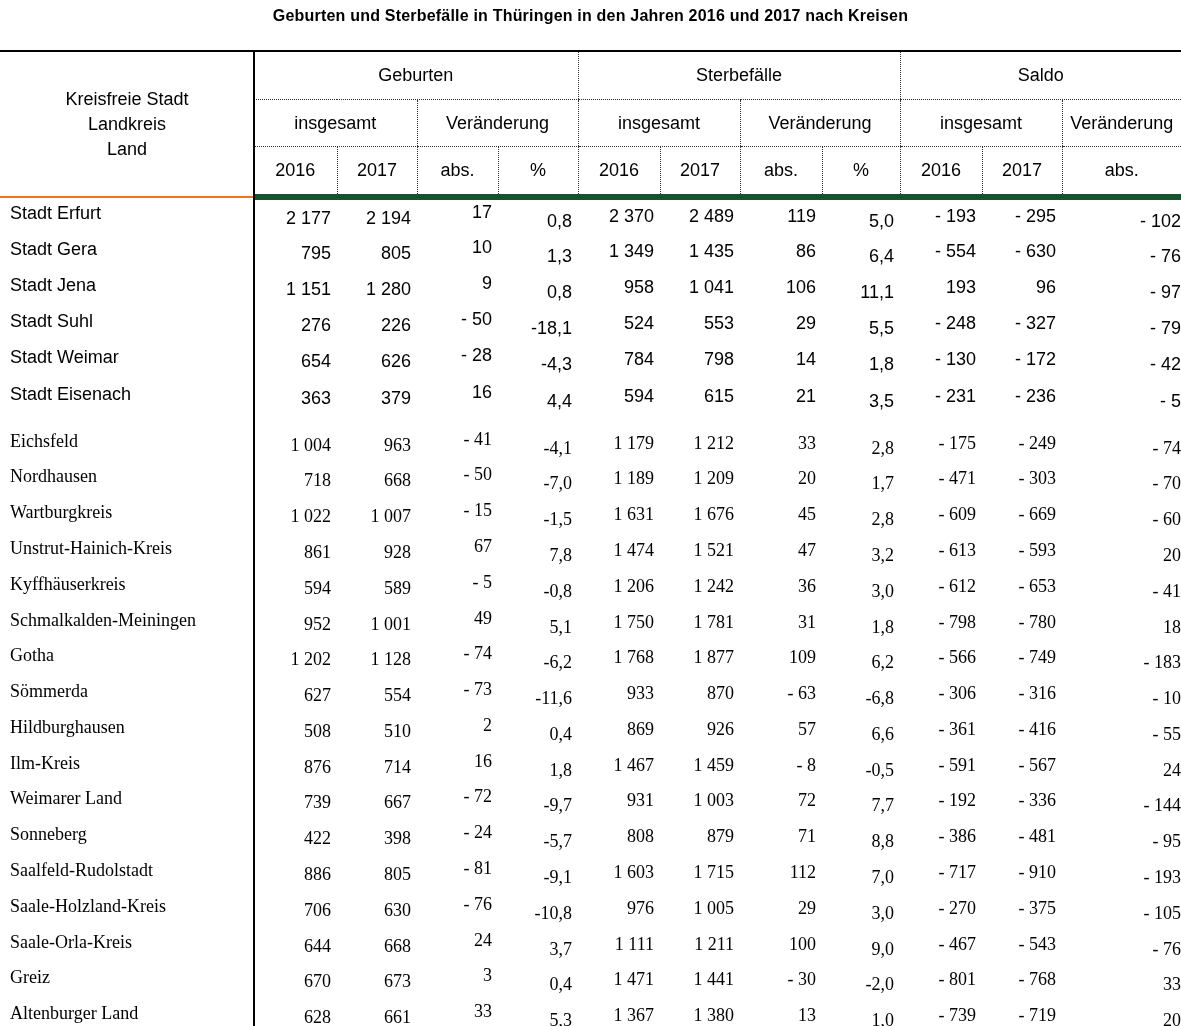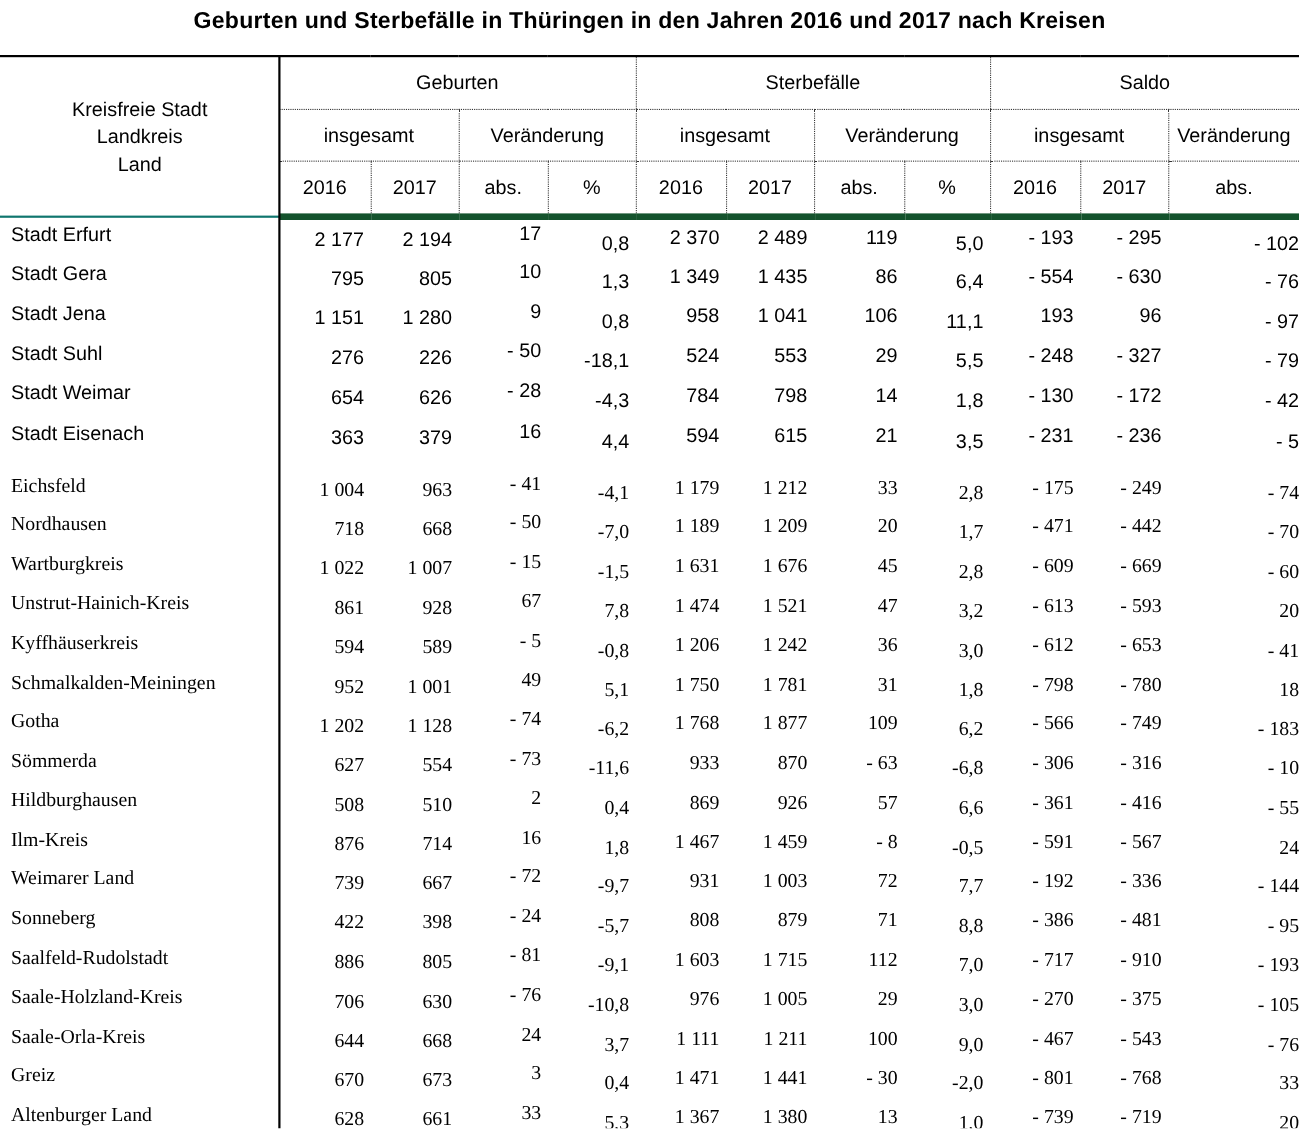--- a/index.html
+++ b/index.html
@@ -14,21 +14,21 @@
     width: 1181px;
     height: 1026px;
     overflow: hidden;
     background: #fff;
   }
   .title {
     margin: 0;
     padding-top: 7px;
     height: 43px;
     text-align: center;
-    font-size: 21px;
+    font-size: 16px;
     font-weight: bold;
     letter-spacing: 0.2px;
   }
   .table-wrap { position: relative; }
   
   .vline {
     position: absolute;
     left: 253px;
     top: 0;
     bottom: 0;
@@ -43,21 +43,21 @@
     font-size: 18px;
   }
   td, th { padding: 0; font-weight: normal; overflow: hidden; white-space: nowrap; }
   thead th { text-align: center; vertical-align: middle; }
   thead tr.h-a th { height: 47px; }
   thead tr.h-b th { height: 46px; }
   thead tr.h-c th { height: 47px; }
   th.bb-dot { border-bottom: 1px dotted #333; margin-top: 38px; }
   th.bl-dot { border-left: 1px dotted #333; }
   thead tr.h-c th { border-bottom: 6px solid #14532d; }
-  th.corner { border-bottom: 2px solid #0f766e; vertical-align: middle; }
+  th.corner { border-bottom: 2px solid #f97316; vertical-align: middle; }
   th.corner .line { display: block; line-height: 25px; text-align: center; }
 
   tbody.cities tr { height: 36.2px; }
   tbody.districts tr { height: 35.8px; font-family: Liberation Serif, serif; }
   tbody.group-gap tr { height: 11px; }
   tbody td { vertical-align: middle; }
   td.c-name { text-align: left; padding-left: 10px; }
   td.num { text-align: right; padding-right: 6px; }
   td.c-babs { padding-right: 0; }
   td .v { display: inline-block; }
@@ -234,21 +234,21 @@
             <td class="c-name"><span class="v">Nordhausen</span></td>
             <td class="c-g2016 num"><span class="v">718</span></td>
             <td class="c-g2017 num"><span class="v">668</span></td>
             <td class="c-gabs num"><span class="v">- 50</span></td>
             <td class="c-gpct num"><span class="v">-7,0</span></td>
             <td class="c-s2016 num"><span class="v">1 189</span></td>
             <td class="c-s2017 num"><span class="v">1 209</span></td>
             <td class="c-sabs num"><span class="v">20</span></td>
             <td class="c-spct num"><span class="v">1,7</span></td>
             <td class="c-b2016 num"><span class="v">- 471</span></td>
-            <td class="c-b2017 num"><span class="v">- 442</span></td>
+            <td class="c-b2017 num"><span class="v">- 303</span></td>
             <td class="c-babs num"><span class="v">- 70</span></td>
           </tr>
           <tr>
             <td class="c-name"><span class="v">Wartburgkreis</span></td>
             <td class="c-g2016 num"><span class="v">1 022</span></td>
             <td class="c-g2017 num"><span class="v">1 007</span></td>
             <td class="c-gabs num"><span class="v">- 15</span></td>
             <td class="c-gpct num"><span class="v">-1,5</span></td>
             <td class="c-s2016 num"><span class="v">1 631</span></td>
             <td class="c-s2017 num"><span class="v">1 676</span></td>

